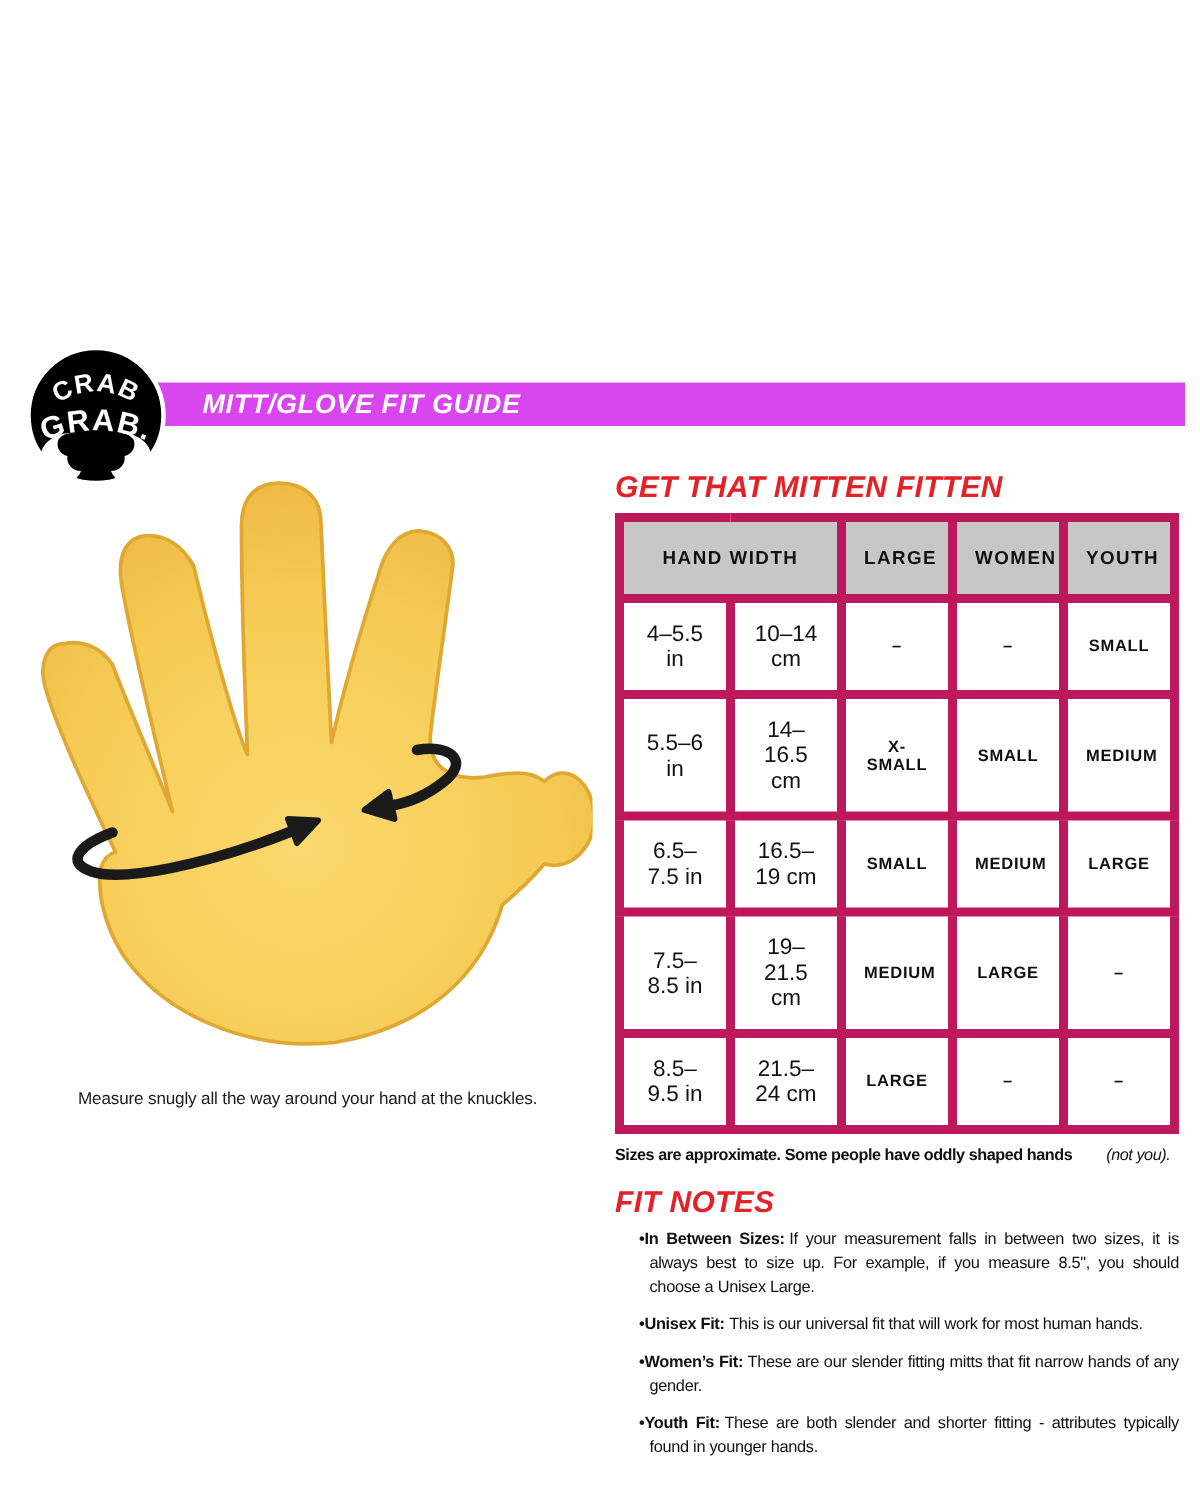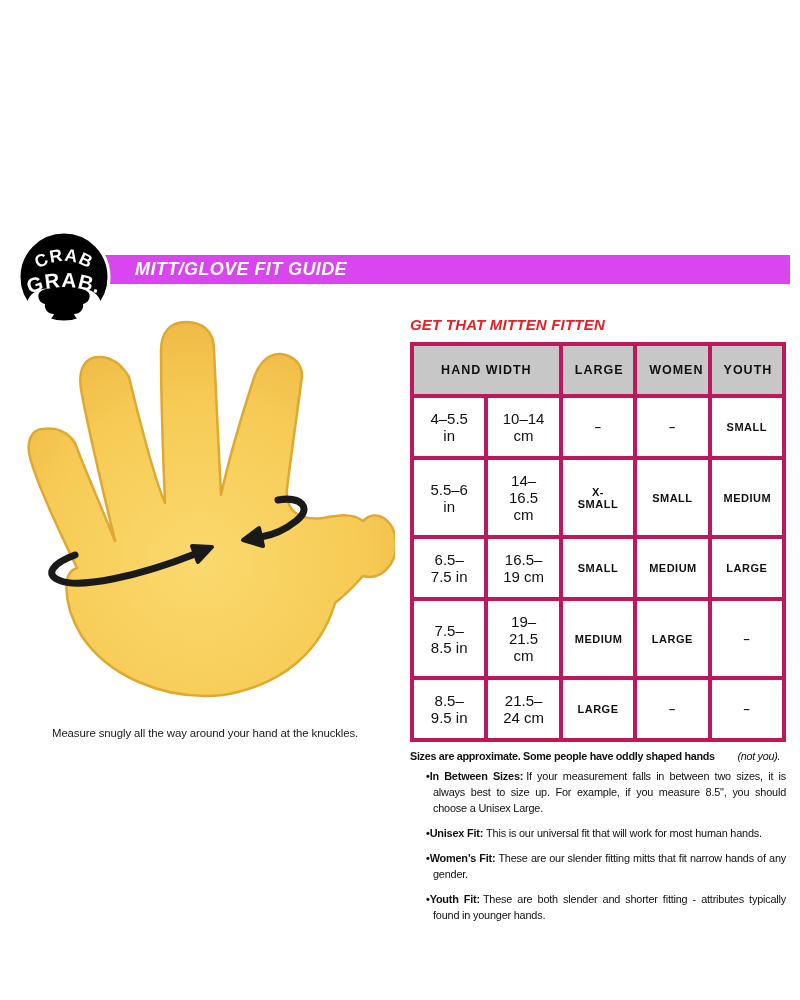--- a/index.html
+++ b/index.html
@@ -16,24 +16,24 @@
   .logo{position:absolute;left:14px;top:229px;width:100px;height:98px;}
 
   
   .hand{position:absolute;left:25px;top:303px;width:370px;height:425px;}
 
   .caption{position:absolute;left:52px;top:727px;font-size:11.4px;letter-spacing:-.1px;
            white-space:nowrap;color:#1a1a1a;}
 
   
   .rcol{position:absolute;left:410px;top:315px;width:376px;}
-  .red-head{color:#e32227;font-style:italic;font-weight:bold;font-size:15px;
+  .red-head{color:#e32227;font-style:italic;font-weight:bold;font-size:20px;
             line-height:20px;letter-spacing:.2px;margin:0;white-space:nowrap;}
   table{border-collapse:collapse;width:100%;table-layout:fixed;margin-top:7px;}
-  th,td{border:4px solid #be185d;text-align:center;height:24px;padding:12px;overflow:hidden;}
+  th,td{border:6px solid #be185d;text-align:center;height:24px;padding:12px;overflow:hidden;}
   th{background:#c7c7c7;font-size:12.5px;letter-spacing:1px;font-weight:bold;}
   td{font-size:15px;font-weight:normal;}
   td.size{font-weight:bold;font-size:11px;letter-spacing:.5px;}
   .disc{margin-top:8px;font-size:10.8px;font-weight:bold;letter-spacing:-.3px;white-space:nowrap;}
   .disc .aside{font-style:italic;font-weight:normal;margin-left:20px;}
   .notes-head{margin-top:16px;}
   .notes{margin-top:6px;}
   .note{margin:0 0 9px 16px;font-size:10.9px;line-height:16px;text-align:justify;
         letter-spacing:-.2px;padding-left:7px;text-indent:-7px;}
   .nlabel{font-weight:bold;}
@@ -162,20 +162,21 @@
         <td class="size">–</td>
       </tr>
     </tbody>
       </table>
 
     <div class="disc">
       <span>Sizes are approximate. Some people have oddly shaped hands</span>
       <span class="aside">(not you).</span>
     </div>
 
+    <div class="red-head notes-head">FIT NOTES</div>
 
     <div class="notes">
       <p class="note">
         <b class="nlabel">In Between Sizes:</b><span class="ntext">If your measurement falls in between two sizes, it is always best to size up. For example, if you measure 8.5", you should choose a Unisex Large.</span>
       </p>
       <p class="note">
         <b class="nlabel">Unisex Fit:</b><span class="ntext">This is our universal fit that will work for most human hands.</span>
       </p>
       <p class="note">
         <b class="nlabel">Women’s Fit:</b><span class="ntext">These are our slender fitting mitts that fit narrow hands of any gender.</span>

